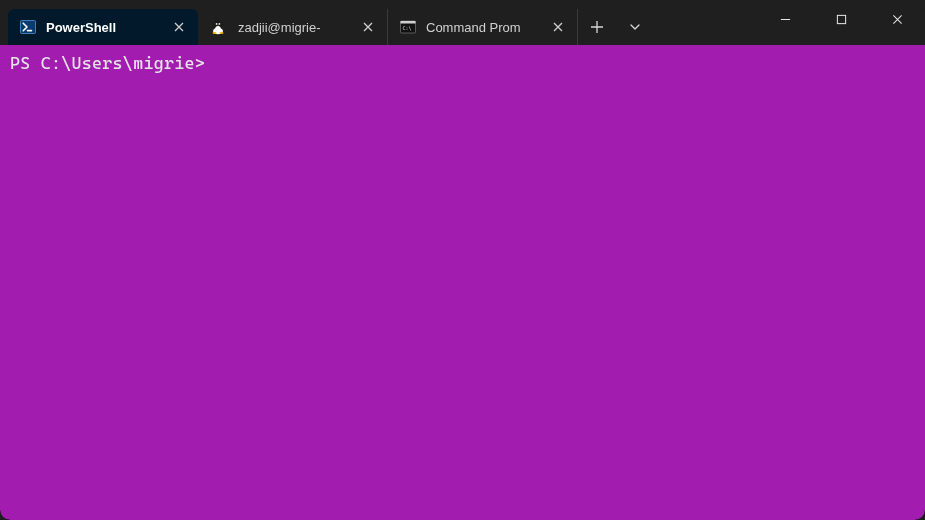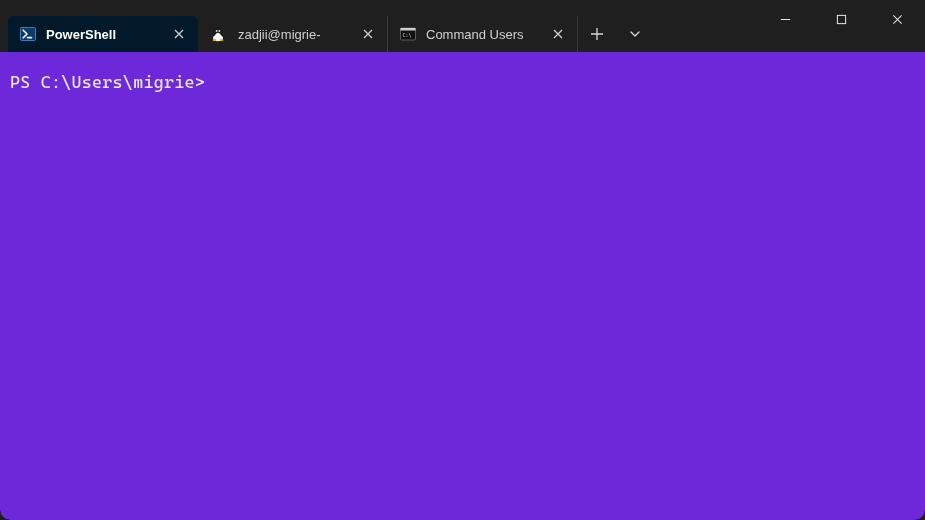--- a/index.html
+++ b/index.html
@@ -14,21 +14,21 @@
   .window {
     width: 100%;
     height: 100%;
     display: flex;
     flex-direction: column;
     border-radius: 10px;
     overflow: hidden;
     background: #1f1f1f;
   }
   .titlebar {
-    height: 52px;
+    height: 45px;
     background: #1f1f1f;
     display: flex;
     align-items: flex-start;
     padding-left: 8px;
     user-select: none;
   }
   .tab-strip {
     display: flex;
     align-items: flex-end;
     height: 100%;
@@ -111,22 +111,22 @@
     width: 56px;
     height: 38px;
     display: flex;
     align-items: center;
     justify-content: center;
     color: #e6e6e6;
     cursor: pointer;
   }
   .terminal-area {
     flex: 1 1 auto;
-    background: #6d28d9;
-    padding: 20px 10px;
+    background: #a21caf;
+    padding: 8px 10px;
     overflow: hidden;
     border-bottom-left-radius: 10px;
     border-bottom-right-radius: 10px;
   }
   .prompt-line {
     font-family: "Cascadia Mono", Consolas, monospace;
     font-size: 17px;
     color: #e6e6e6;
     white-space: pre;
     letter-spacing: 0.3px;
@@ -181,21 +181,21 @@
       </div>
 
       <div class="tab inactive" style="width:190px;">
         <span class="tab-icon">
           <svg viewBox="0 0 16 16" width="16" height="16">
             <rect x="0.5" y="2" width="15" height="12" rx="1" fill="#111111" stroke="#888" stroke-width="0.6"></rect>
             <rect x="0.5" y="2" width="15" height="2.5" fill="#cfcfcf"></rect>
             <text x="2.5" y="10.5" font-size="5" font-family="monospace" fill="#dcdcdc">C:\</text>
           </svg>
         </span>
-        <span class="tab-label">Command Users</span>
+        <span class="tab-label">Command Prom</span>
         <span class="tab-close">
           <svg viewBox="0 0 10 10" width="10" height="10">
               <path d="M1 1 L9 9 M9 1 L1 9" stroke="currentColor" stroke-width="1.3"></path>
             </svg>
         </span>
       </div>
 
       <div class="new-tab-group">
         <div class="new-tab-btn">
           <svg viewBox="0 0 14 14" width="14" height="14">

